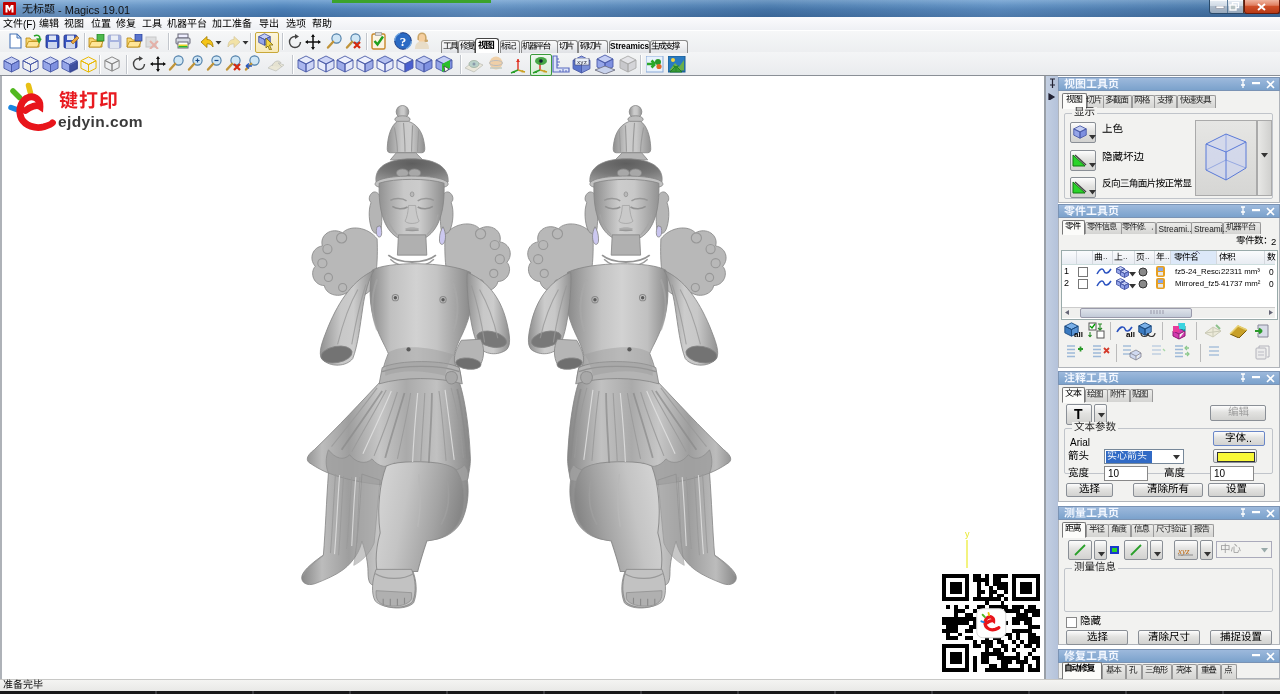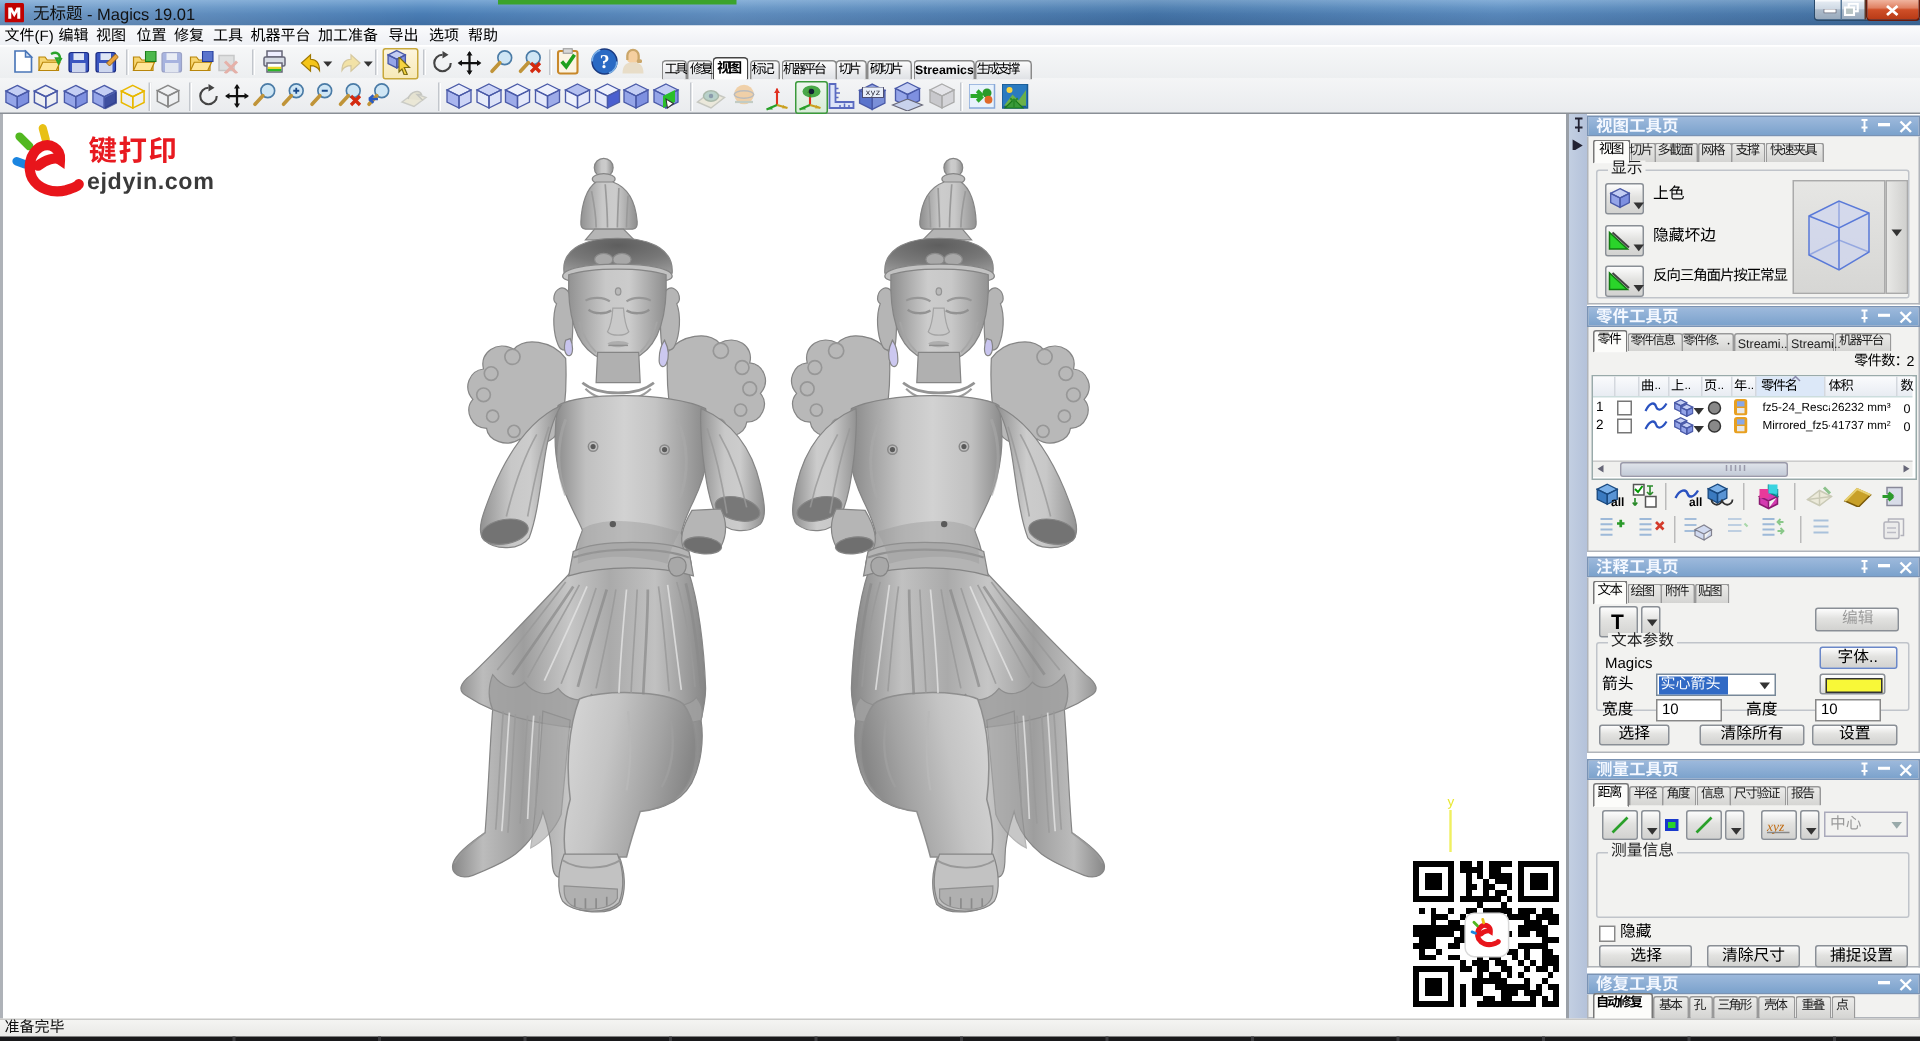--- a/index.html
+++ b/index.html
@@ -1559,21 +1559,21 @@
     </svg>
     <svg style="position:absolute;left:1138px;top:267px;" width="11" height="10" viewBox="0 0 11 10">
       <circle cx="5" cy="5" r="4" fill="#888" stroke="#333"></circle>
     </svg>
     <svg style="position:absolute;left:1156px;top:266px;" width="9" height="11" viewBox="0 0 9 11">
       <rect width="9" height="11" rx="2" fill="#e8a020"></rect>
       <rect x="2" y="1.5" width="5" height="3.5" fill="#88a8e8"></rect>
       <rect x="2" y="6" width="5" height="3.5" fill="#e8e8e8"></rect>
     </svg>
     <div style="position:absolute;left:1175px;top:267px;font:normal 7.8px 'Liberation Sans',sans-serif;color:#000;white-space:nowrap;z-index:6;width:45px;overflow:hidden">fz5-24_Rescal</div>
-    <div style="position:absolute;left:1221px;top:267px;font:normal 7.8px 'Liberation Sans',sans-serif;color:#000;white-space:nowrap;z-index:6;">26232 mm³</div>
+    <div style="position:absolute;left:1221px;top:267px;font:normal 7.8px 'Liberation Sans',sans-serif;color:#000;white-space:nowrap;z-index:6;">22311 mm³</div>
     <div style="position:absolute;left:1269px;top:267px;font:normal 8.4px 'Liberation Sans',sans-serif;color:#000;white-space:nowrap;z-index:6;">0</div>
     <div style="position:absolute;left:1064px;top:278px;font:normal 9px 'Liberation Sans',sans-serif;color:#000;white-space:nowrap;z-index:6;">2</div>
     <div style="position:absolute;left:1078px;top:279px;width:8px;height:8px;background:#fff;border:1px solid #777"></div>
     <svg style="position:absolute;left:1096px;top:279px;" width="16" height="9" viewBox="0 0 16 9">
       <path d="M1 7 C4 1 7 1 8 4 C9 7 12 7 15 2" fill="none" stroke="#2a52c0" stroke-width="1.5"></path>
     </svg>
     <svg style="position:absolute;left:1116px;top:278px;" width="9" height="9" viewBox="0 0 9 9">
       <path d="M4.5 0.5 L8.5 2.5 L4.5 4.5 L0.5 2.5 Z" fill="#c4cef4"></path>
       <path d="M0.5 2.5 L4.5 4.5 L4.5 8.5 L0.5 6.5 Z" fill="#95a5e8"></path>
       <path d="M8.5 2.5 L4.5 4.5 L4.5 8.5 L8.5 6.5 Z" fill="#7e90e0"></path>
@@ -1788,21 +1788,21 @@
     <div style="position:absolute;left:1064px;top:428px;width:209px;height:46px;border:1px solid #c0c4ca;border-radius:2px;box-sizing:border-box"></div>
     <div style="position:absolute;left:1072px;top:422px;width:46px;height:12px;background:#f2f2f0"></div>
     <svg style="position:absolute;left:1074px;top:421.5px;overflow:visible;z-index:6" width="42" height="11.55">
       <g fill="#222" transform="translate(0 8.295) scale(0.0105 -0.0105)">
         <use href="#g6587" x="0"></use>
         <use href="#g672c" x="1000"></use>
         <use href="#g53c2" x="2000"></use>
         <use href="#g6570" x="3000"></use>
       </g>
     </svg>
-    <div style="position:absolute;left:1070px;top:437px;font:normal 10px 'Liberation Sans',sans-serif;color:#000;white-space:nowrap;z-index:6;">Magics</div>
+    <div style="position:absolute;left:1070px;top:437px;font:normal 10px 'Liberation Sans',sans-serif;color:#000;white-space:nowrap;z-index:6;">Arial</div>
     <div style="position:absolute;left:1213px;top:431px;width:52px;height:15px;background:linear-gradient(180deg,#fdfdfd,#e2e2e0 45%,#d2d2d0);border:1px solid #6a87c8;border-radius:2px;box-sizing:border-box"></div>
     <svg style="position:absolute;left:1225px;top:433px;overflow:visible;z-index:6" width="21" height="11.55">
       <g fill="#000" transform="translate(0 8.295) scale(0.0105 -0.0105)">
         <use href="#g5b57" x="0"></use>
         <use href="#g4f53" x="1000"></use>
       </g>
     </svg>
     <div style="position:absolute;left:1246px;top:432px;font:normal 10.5px 'Liberation Sans',sans-serif;color:#000;white-space:nowrap;z-index:6;">..</div>
     <svg style="position:absolute;left:1068px;top:451px;overflow:visible;z-index:6" width="21" height="11.55">
       <g fill="#000" transform="translate(0 8.295) scale(0.0105 -0.0105)">

